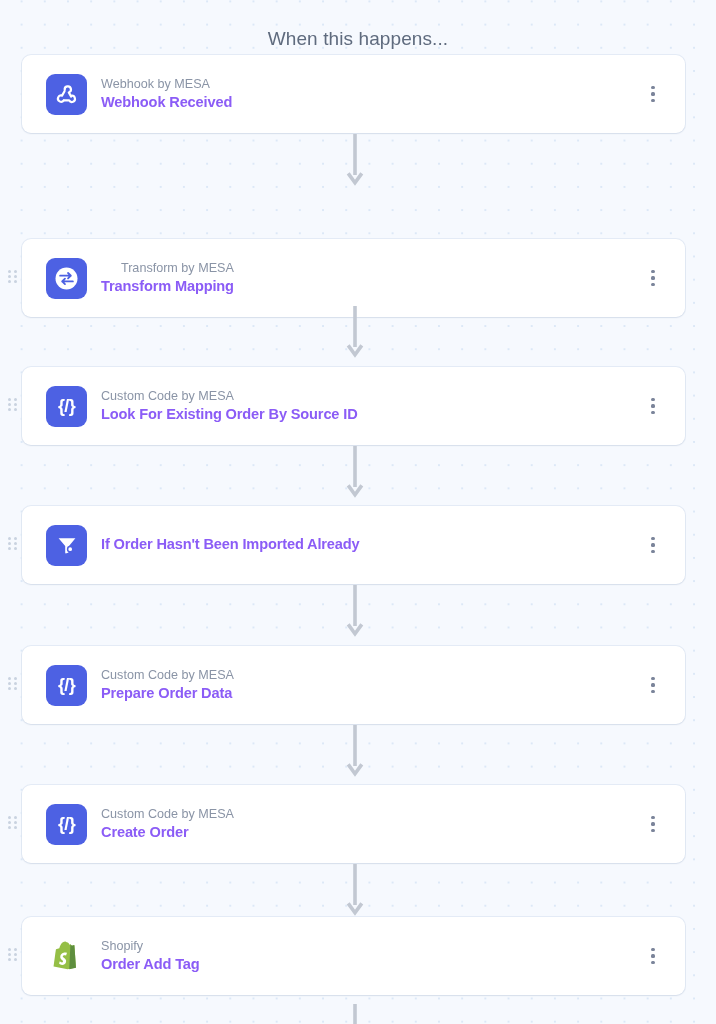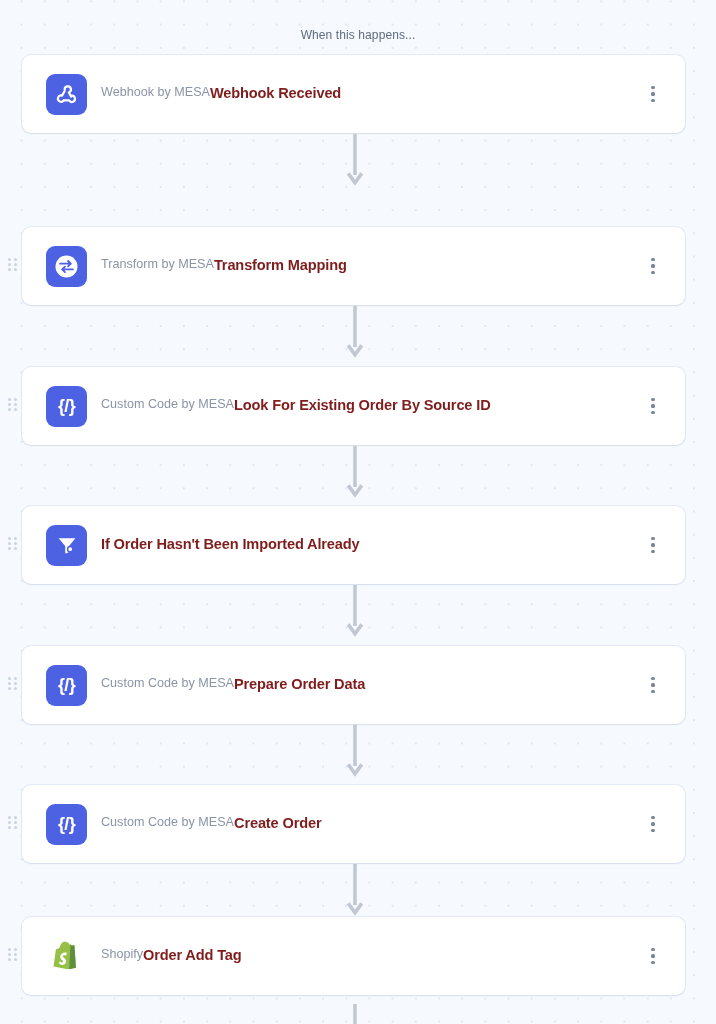--- a/index.html
+++ b/index.html
@@ -21,21 +21,21 @@
 
   #canvas {
     width: 716px;
     height: 1024px;
     position: relative;
   }
 
   
   .section-label {
     text-align: center;
-    font-size: 12px;
+    font-size: 19px;
     color: #5f6b7e;
     letter-spacing: 0.1px;
     line-height: 1;
   }
   .label-when { position: absolute; left: 0; right: 0; top: 29px; }
   .label-do   { position: absolute; left: 0; right: 0; top: 205px; }
 
   
   .card {
     position: absolute;
@@ -91,34 +91,34 @@
     font-weight: 700;
     letter-spacing: -0.6px;
     color: #ffffff;
     line-height: 1;
   }
 
   
   .card-text {
     margin-left: 14px;
     display: flex;
-    flex-direction: row;
+    flex-direction: column;
     justify-content: center;
     min-width: 0;
   }
   .card-app {
     font-size: 12.6px;
     color: #8a94a6;
     line-height: 1.35;
     white-space: nowrap;
   }
   .card-title {
     font-size: 14.6px;
     font-weight: 700;
-    color: #7f1d1d;
+    color: #8b5cf6;
     line-height: 1.35;
     letter-spacing: -0.15px;
     white-space: nowrap;
   }
 
   
   .kebab {
     position: absolute;
     right: 24px;
     top: 50%;
@@ -169,21 +169,21 @@
         <div class="card-text">
           <div class="card-app">Webhook by MESA</div>
           <div class="card-title">Webhook Received</div>
         </div>
         <div class="kebab">
           <i></i>
           <i></i>
           <i></i>
         </div>
       </div>
-      <div class="card" style="top: 227px;">
+      <div class="card" style="top: 239px; text-align: right;">
         <div class="drag-handle">
           <i></i>
           <i></i>
           <i></i>
           <i></i>
           <i></i>
           <i></i>
         </div>
         <div class="app-icon blue">
   <svg width="27" height="27" viewBox="0 0 28 28" fill="none" aria-hidden="true">

